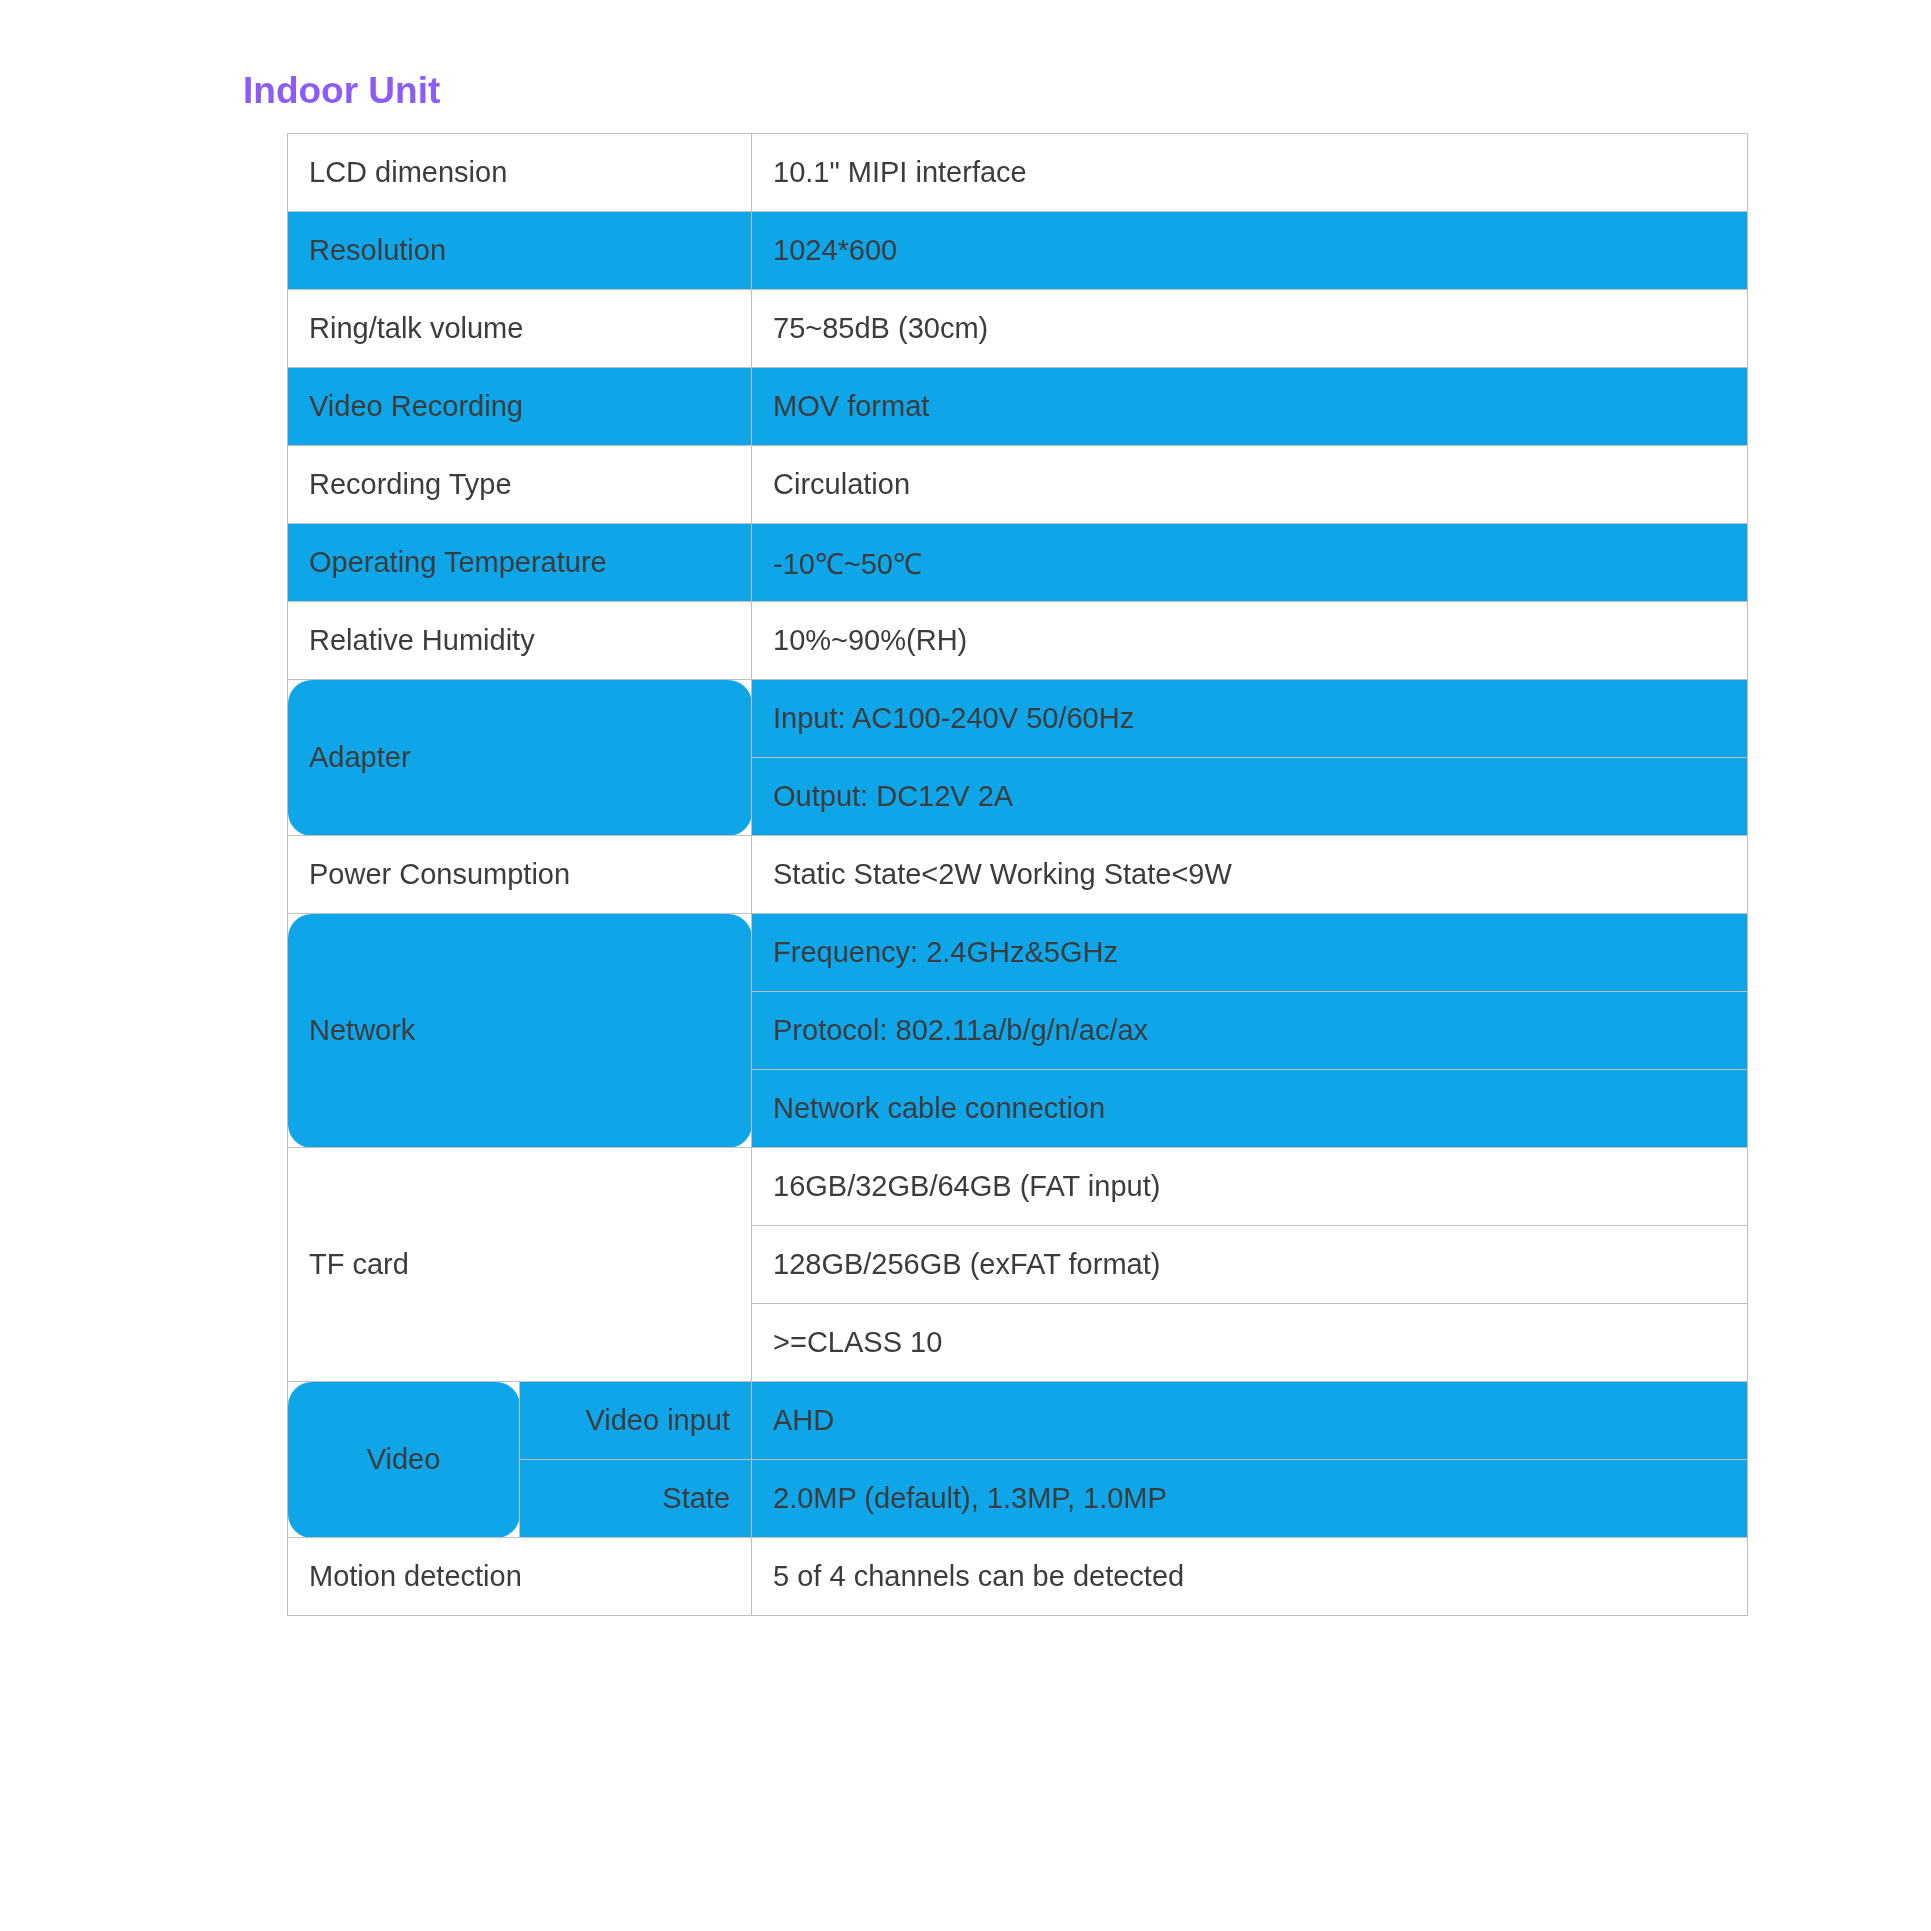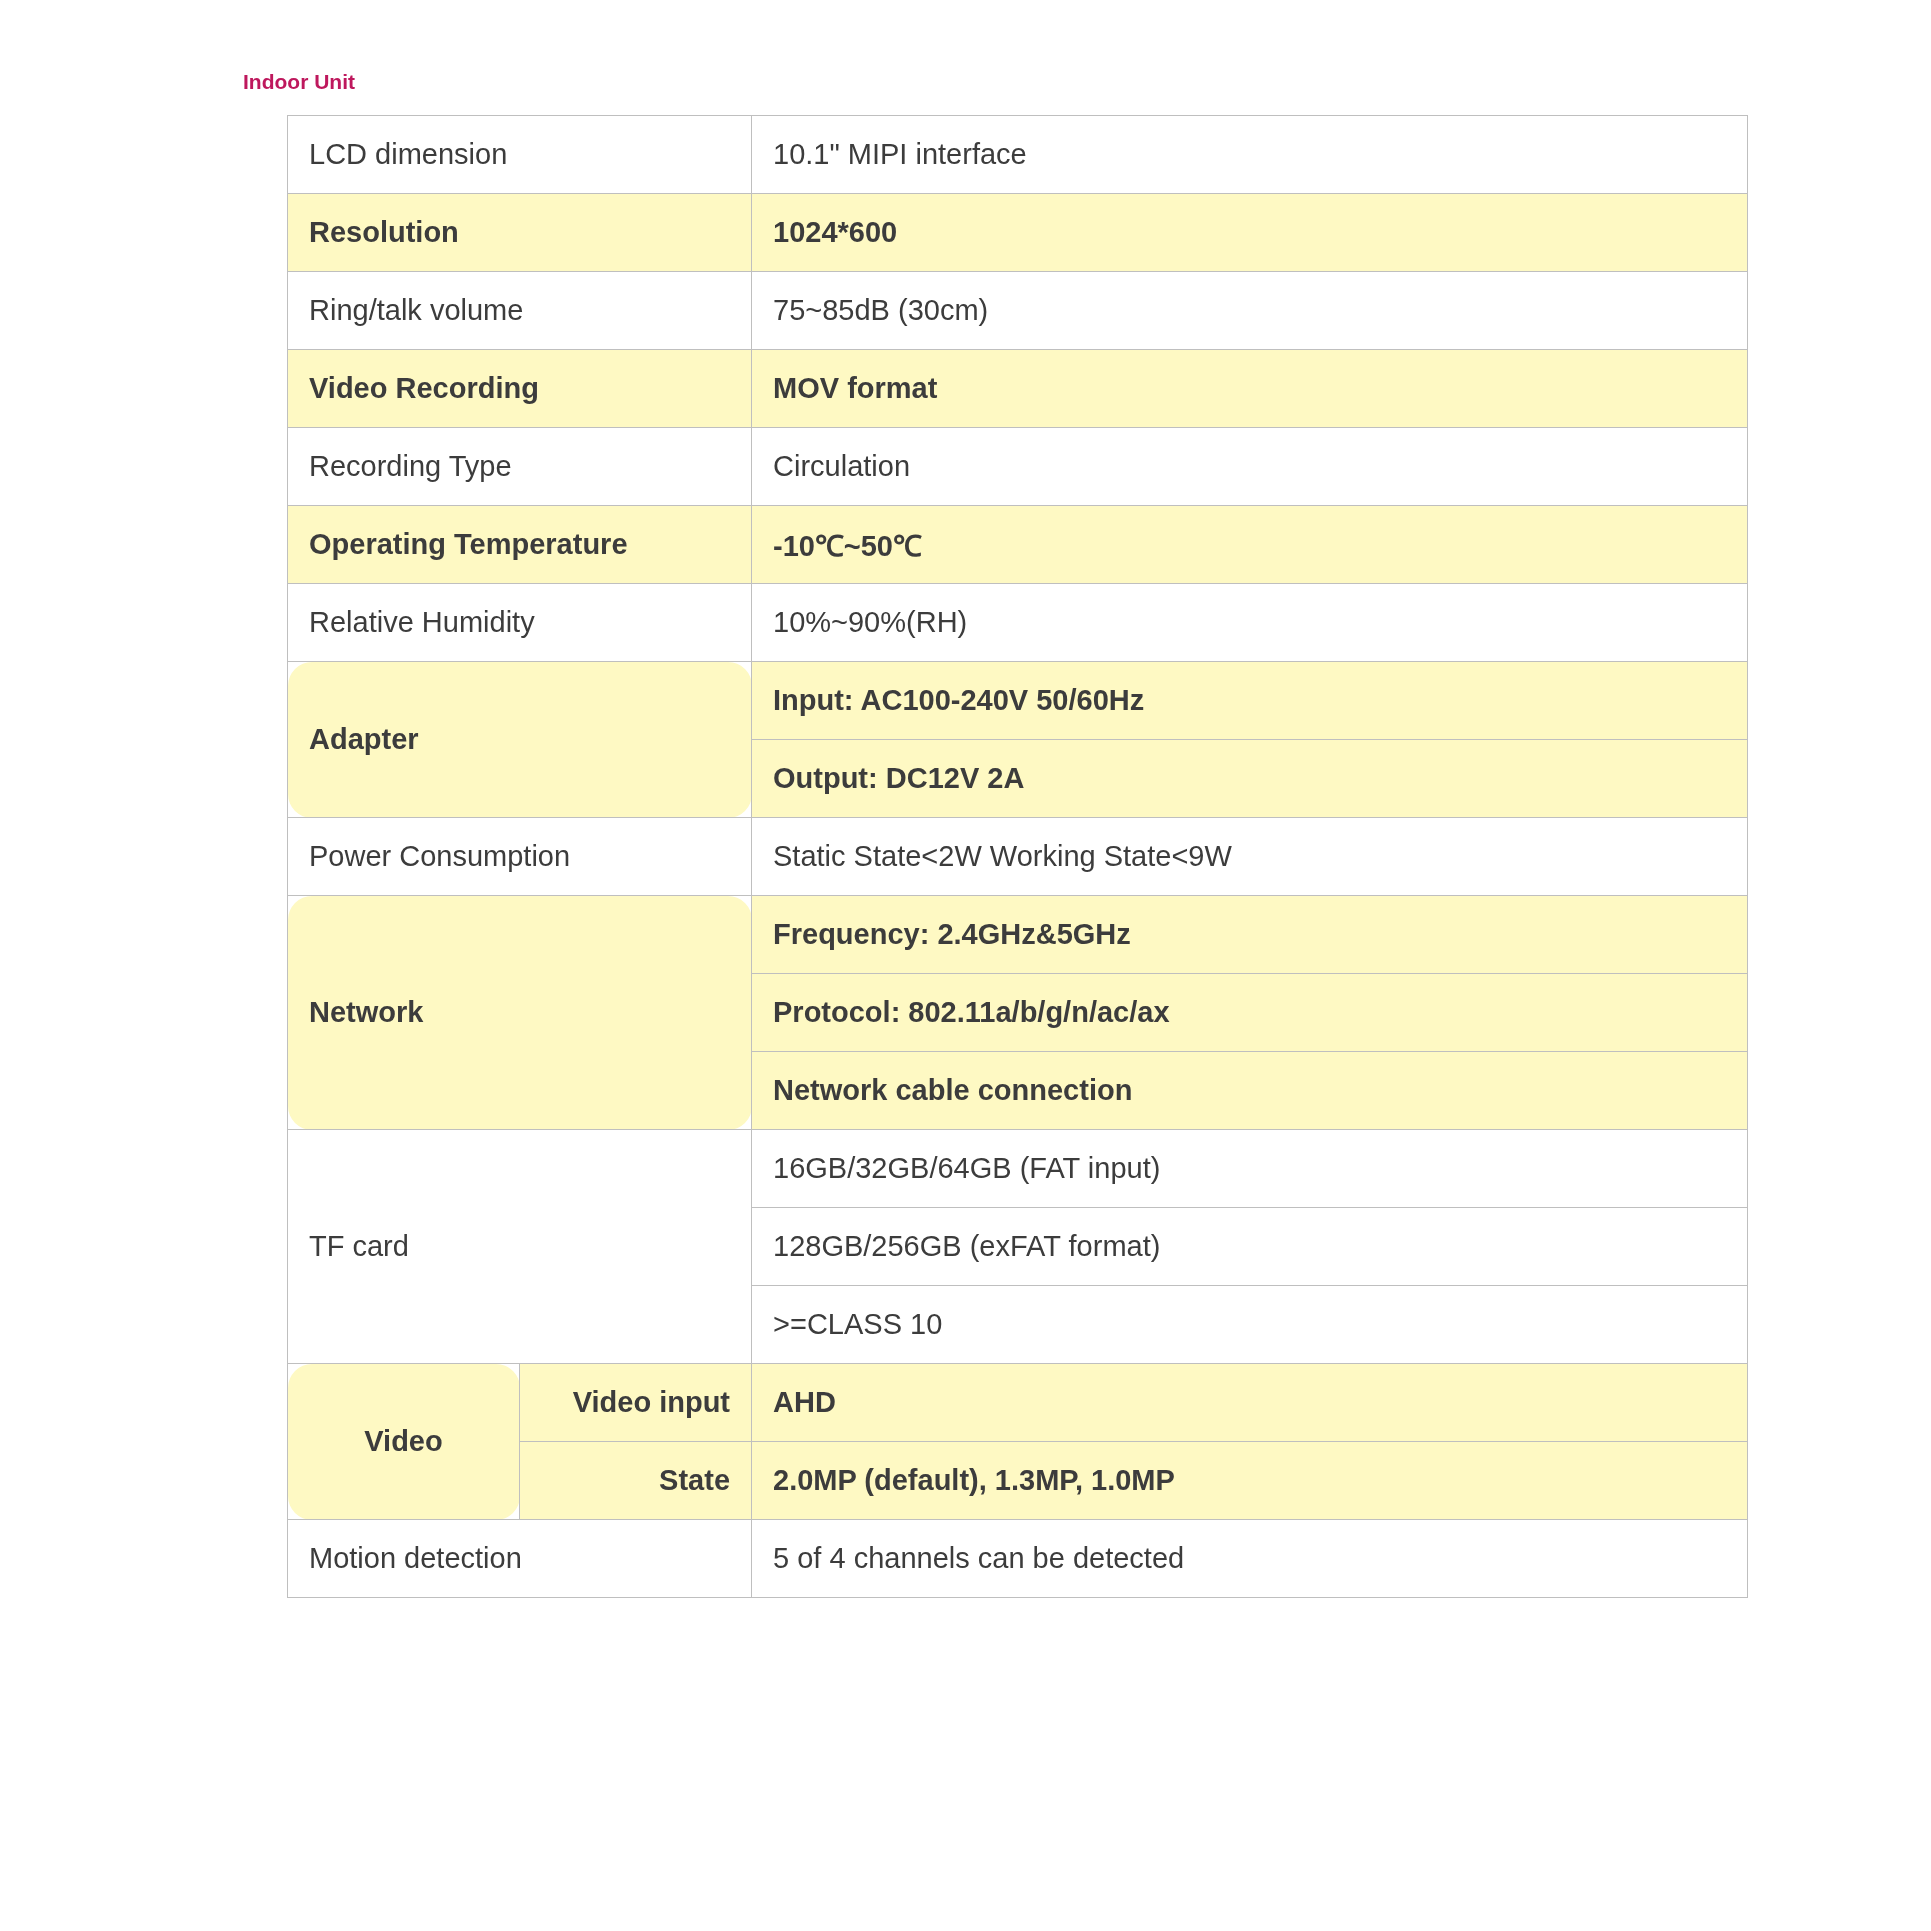--- a/index.html
+++ b/index.html
@@ -24,23 +24,23 @@
     text-align: center;
     font-size: 54px;
     font-weight: bold;
     color: #1a1a1a;
     padding-top: 135px;
     letter-spacing: 0.5px;
   }
   .section-label {
     margin-left: 243px;
     margin-top: 70px;
-    font-size: 21px;
+    font-size: 37px;
     font-weight: bold;
-    color: #be185d;
+    color: #8b5cf6;
   }
   .table-wrap {
     margin-left: 243px;
     margin-top: 21px;
     width: 1460px;
     padding-left: 44px;
   }
   table.spec {
     border-collapse: collapse;
     width: 100%;
@@ -59,22 +59,21 @@
     padding-left: 75px;
   }
   td.label-indent-mid {
     padding-left: 29px;
     text-align: center;
   }
   td.value {
     padding-left: 25px;
   }
   tr.shade td {
-    background: #fef9c3;
-    font-weight: bold;
+    background: #0ea5e9;
   }
   td.shade {
     background: #efefef;
     border-radius: 24px;
   }
   td.nowrap { white-space: nowrap; }
   .sub-label-cell {
     text-align: right;
     padding-left: 0 !important;
   }

